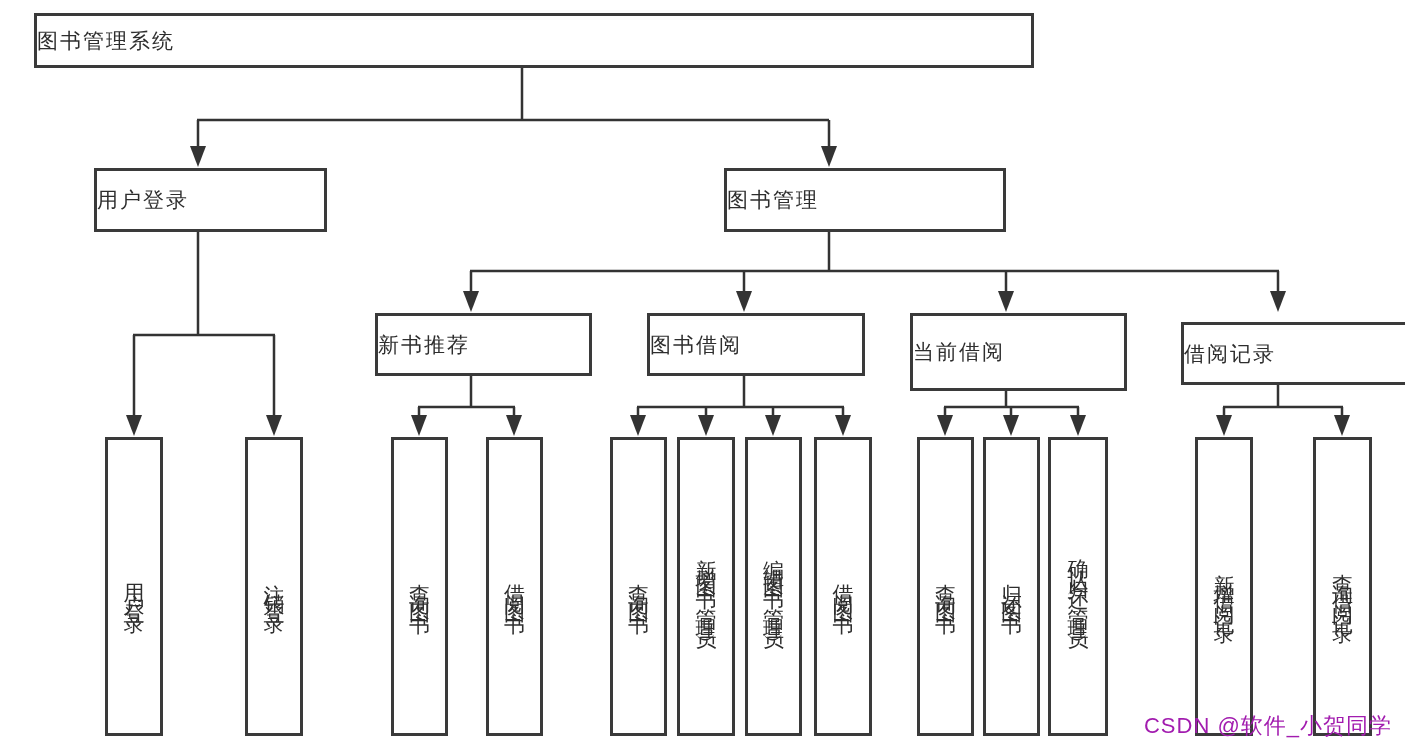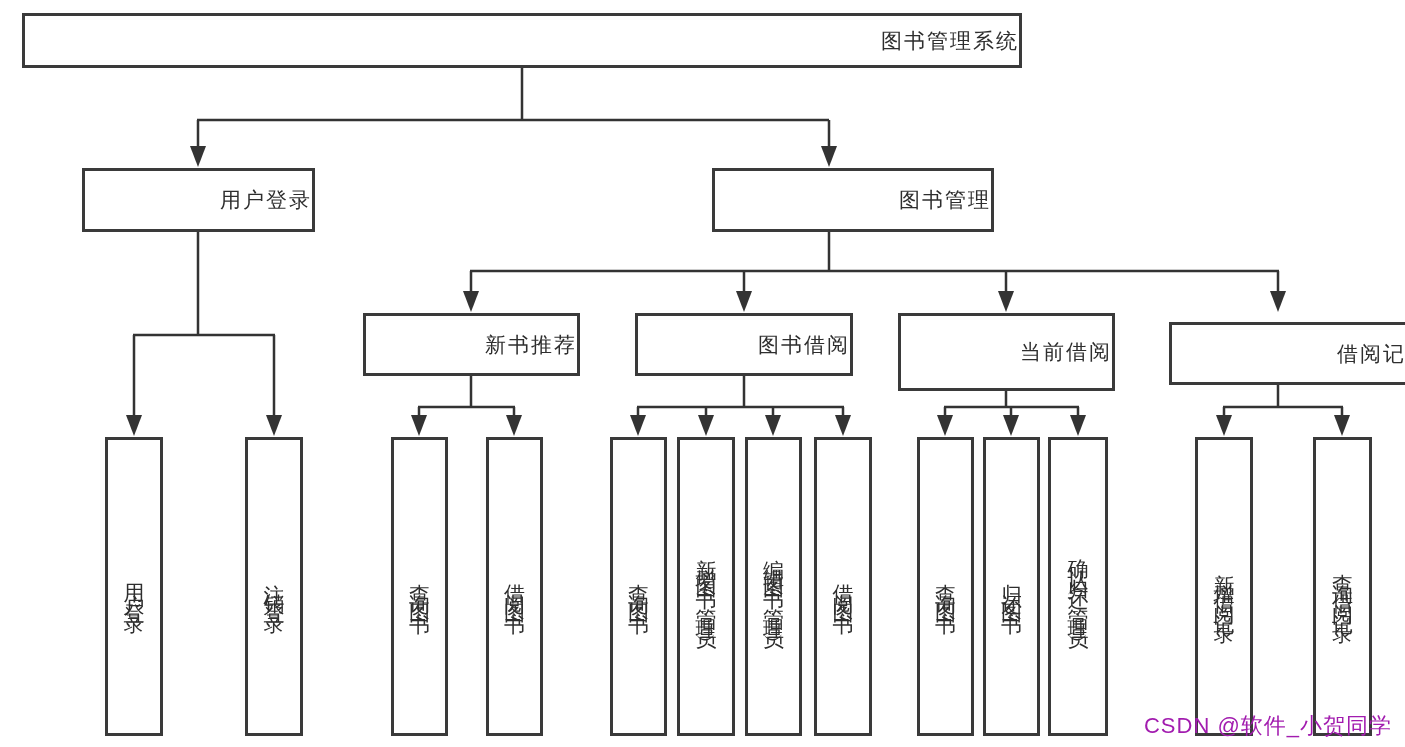--- a/index.html
+++ b/index.html
@@ -18,24 +18,25 @@
   }
   .box {
     position: absolute;
     box-sizing: border-box;
     background: #ffffff;
     border: 3px solid #3a3a3a;
   }
   .hbox {
     display: flex;
     align-items: center;
-    justify-content: flex-end;
+    justify-content: flex-start;
     font-size: 21px;
     letter-spacing: 2px;
     color: #2e2e2e;
+    margin-left: 12px;
   }
   .vbox .vtext {
     display: block;
     position: absolute;
     left: 50%; top: 50%;
     transform: translate(-50%, -50%);
     writing-mode: vertical-rl;
     text-orientation: mixed;
     white-space: nowrap;
     font-size: 21px;

